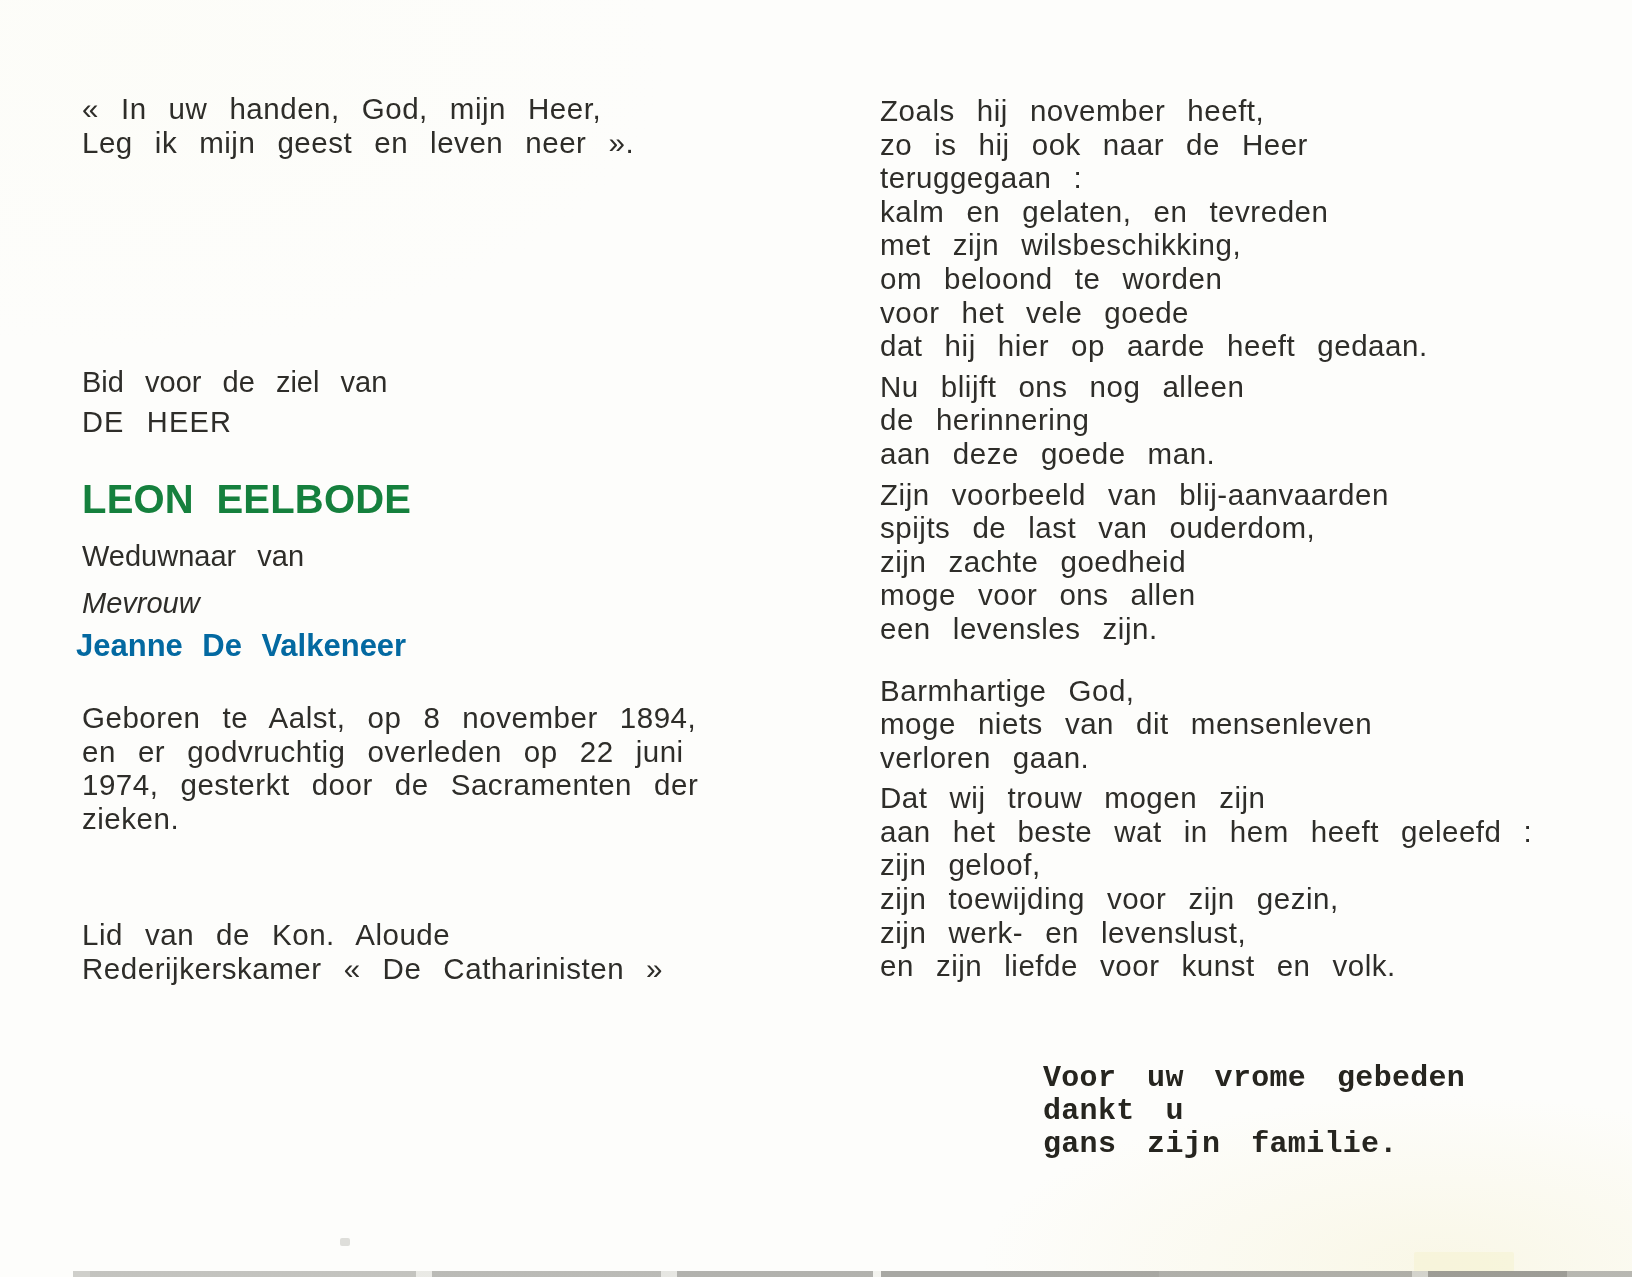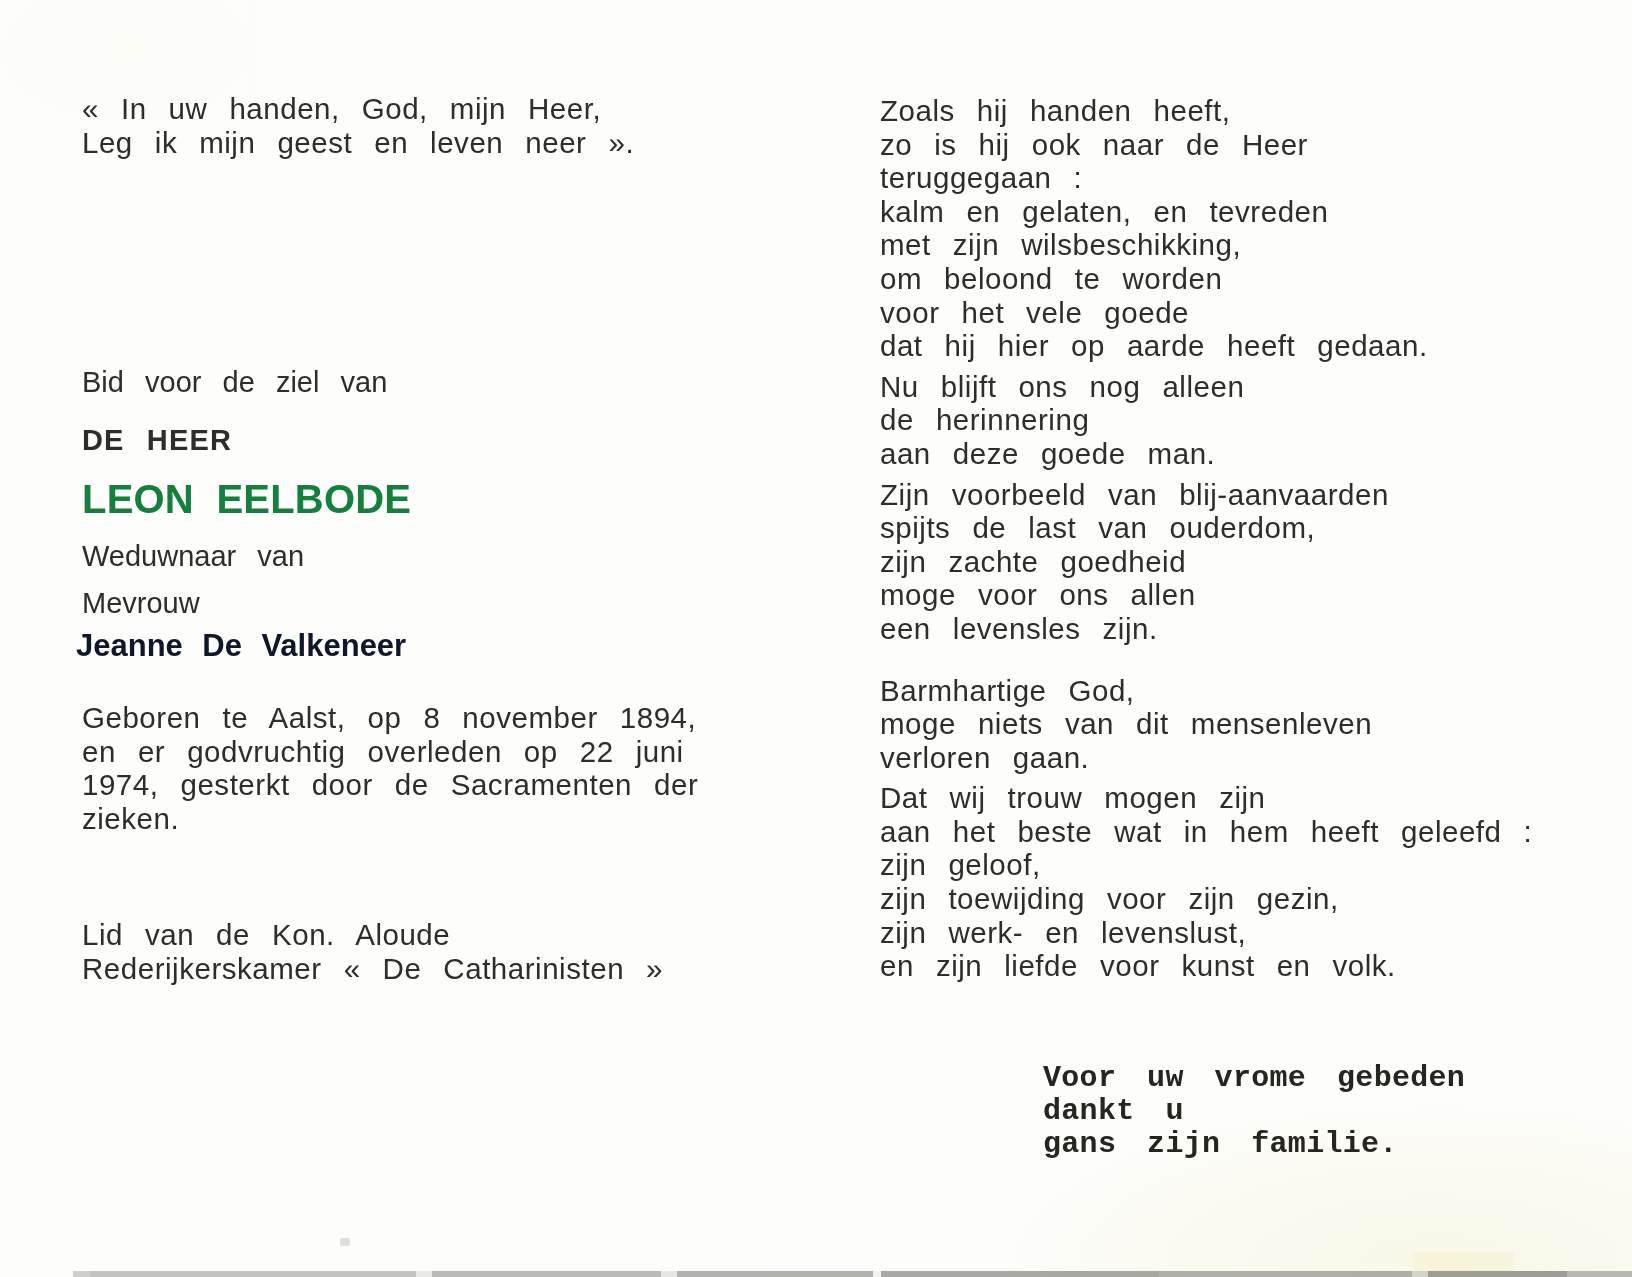--- a/index.html
+++ b/index.html
@@ -18,25 +18,25 @@
       radial-gradient(ellipse 700px 260px at 88% 99%, rgba(246,242,214,0.55), transparent 65%),
       radial-gradient(ellipse 900px 500px at 8% 4%, rgba(252,252,246,0.6), transparent 60%);
   }
   .line, .para div { white-space: nowrap; }
 
   
   .left-page { position: absolute; left: 82px; top: 0; width: 710px; }
   .left-page > div { position: absolute; left: 0; }
   .epigraph   { top: 92px;  font-size: 29px; line-height: 43px; word-spacing: 0.45em; letter-spacing: 0.015em; }
   .intro      { top: 366px; font-size: 29px; word-spacing: 0.45em; }
-  .honorific  { top: 424px; font-size: 29px; word-spacing: 0.45em; letter-spacing: 0.04em; font-weight: bold; }
+  .honorific  { top: 406px; font-size: 29px; word-spacing: 0.45em; letter-spacing: 0.04em; }
   .deceased-name { top: 477px; font-size: 40px; font-weight: bold; letter-spacing: 0.005em; word-spacing: 0.28em; color: #15803d; }
   .widower    { top: 540px; font-size: 29px; word-spacing: 0.45em; }
-  .mrs        { top: 587px; font-size: 29px; word-spacing: 0.45em; }
-  .spouse     { top: 628px; left: -6px !important; font-size: 31px; font-weight: bold; word-spacing: 0.35em; color: #0f172a; }
+  .mrs        { top: 587px; font-size: 29px; word-spacing: 0.45em; font-style: italic; }
+  .spouse     { top: 628px; left: -6px !important; font-size: 31px; font-weight: bold; word-spacing: 0.35em; color: #0369a1; }
   .life       { top: 701px; font-size: 29px; line-height: 47px; word-spacing: 0.45em; }
   .membership { top: 911px; font-size: 29px; line-height: 47px; word-spacing: 0.45em; }
 
   
   .right-page { position: absolute; left: 880px; top: 94px; width: 740px; }
   .para { font-size: 29.5px; line-height: 33.6px; word-spacing: 0.45em; letter-spacing: 0.018em; }
   .para + .para { margin-top: 7px; }
   .para.gap-lg { margin-top: 28px !important; }
 
   .closing {
@@ -85,21 +85,21 @@
         <div>zieken.</div>
       </div>
     <div class="membership para">
         <div>Lid van de Kon. Aloude</div>
         <div>Rederijkerskamer « De Catharinisten »</div>
       </div>
   </section>
 
   <section class="right-page">
     <div class="para">
-        <div>Zoals hij handen heeft,</div>
+        <div>Zoals hij november heeft,</div>
         <div>zo is hij ook naar de Heer</div>
         <div>teruggegaan :</div>
         <div>kalm en gelaten, en tevreden</div>
         <div>met zijn wilsbeschikking,</div>
         <div>om beloond te worden</div>
         <div>voor het vele goede</div>
         <div>dat hij hier op aarde heeft gedaan.</div>
       </div>
     <div class="para">
         <div>Nu blijft ons nog alleen</div>

